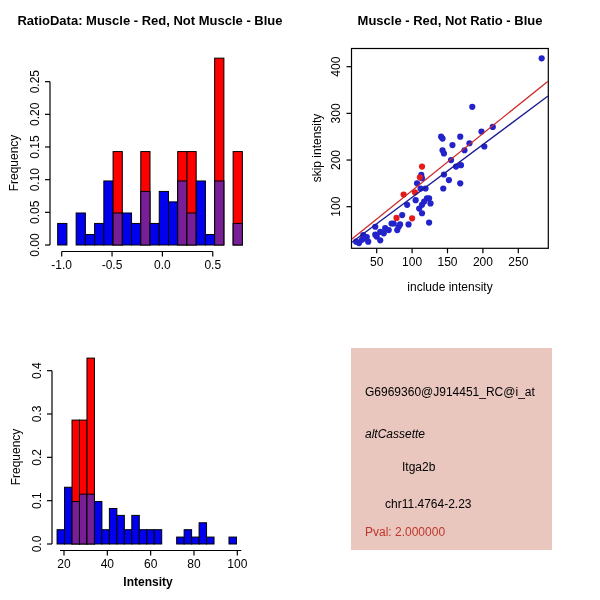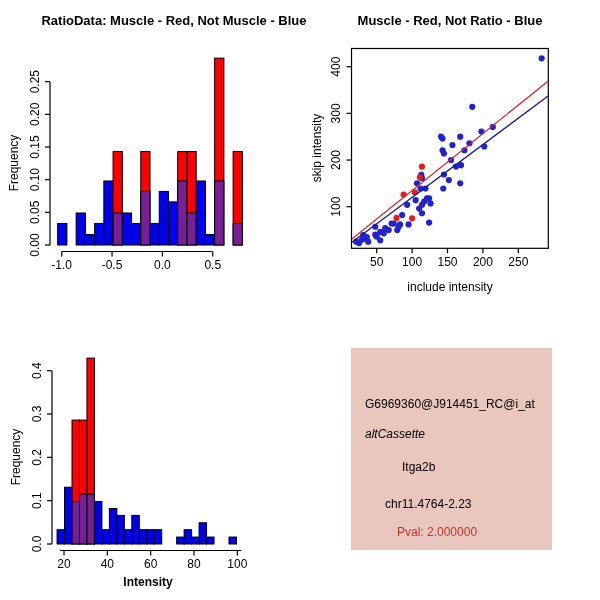--- a/index.html
+++ b/index.html
@@ -189,31 +189,31 @@
       <rect x="146.76030000000003" y="529.7011" width="7.474425000000001" height="14.298900000000003" fill="#0000EE" stroke="#000000"></rect>
       <rect x="154.23472500000003" y="529.7011" width="7.474425000000001" height="14.298900000000003" fill="#0000EE" stroke="#000000"></rect>
       <rect x="176.65800000000002" y="537.0672" width="7.474425000000001" height="6.932800000000043" fill="#0000EE" stroke="#000000"></rect>
       <rect x="184.132425" y="529.7011" width="7.474425000000001" height="14.298900000000003" fill="#0000EE" stroke="#000000"></rect>
       <rect x="191.60685" y="537.0672" width="7.474425000000001" height="6.932800000000043" fill="#0000EE" stroke="#000000"></rect>
       <rect x="199.081275" y="522.7683" width="7.474425000000001" height="21.231700000000046" fill="#0000EE" stroke="#000000"></rect>
       <rect x="206.5557" y="537.0672" width="7.474425000000001" height="6.932800000000043" fill="#0000EE" stroke="#000000"></rect>
       <rect x="228.97897500000002" y="537.0672" width="7.474425000000001" height="6.932800000000043" fill="#0000EE" stroke="#000000"></rect>
     </svg>
 
-  <div class="ptitle" style="left:0px;top:13px;width:300px;margin-left:24px;">RatioData: Muscle - Red, Not Muscle - Blue</div>
+  <div class="ptitle" style="left:0px;top:13px;width:300px;">RatioData: Muscle - Red, Not Muscle - Blue</div>
   <div class="axlab rot" style="left:14px;top:163px;">Frequency</div>
 
   <div class="ptitle" style="left:300px;top:13px;width:300px;">Muscle - Red, Not Ratio - Blue</div>
   <div class="axlab" style="left:350px;top:280px;width:200px;">include intensity</div>
   <div class="axlab rot" style="left:317px;top:148px;">skip intensity</div>
 
   <div class="axlab" style="left:48px;top:575px;width:200px;font-weight:bold;">Intensity</div>
   <div class="axlab rot" style="left:16px;top:457px;">Frequency</div>
 
   <div class="infobox" id="infobox" style="background: rgb(233, 198, 190);">
-    <div class="infoline" style="top:37px;margin-top:12px;">G6969360@J914451_RC@i_at</div>
+    <div class="infoline" style="top:37px;">G6969360@J914451_RC@i_at</div>
     <div class="infoline" style="top:79px;font-style:italic;">altCassette</div>
     <div class="infoline" style="top:112px;margin-left:37px;">Itga2b</div>
     <div class="infoline" style="top:149px;margin-left:20px;">chr11.4764-2.23</div>
-    <div class="infoline" id="pvalline" style="top: 177px; color: rgb(192, 54, 44); margin-left: 32px;">Pval: 2.000000</div>
+    <div class="infoline" id="pvalline" style="top: 177px; color: rgb(192, 54, 44);">Pval: 2.000000</div>
   </div>
 
 </div>
 
 </body></html>

